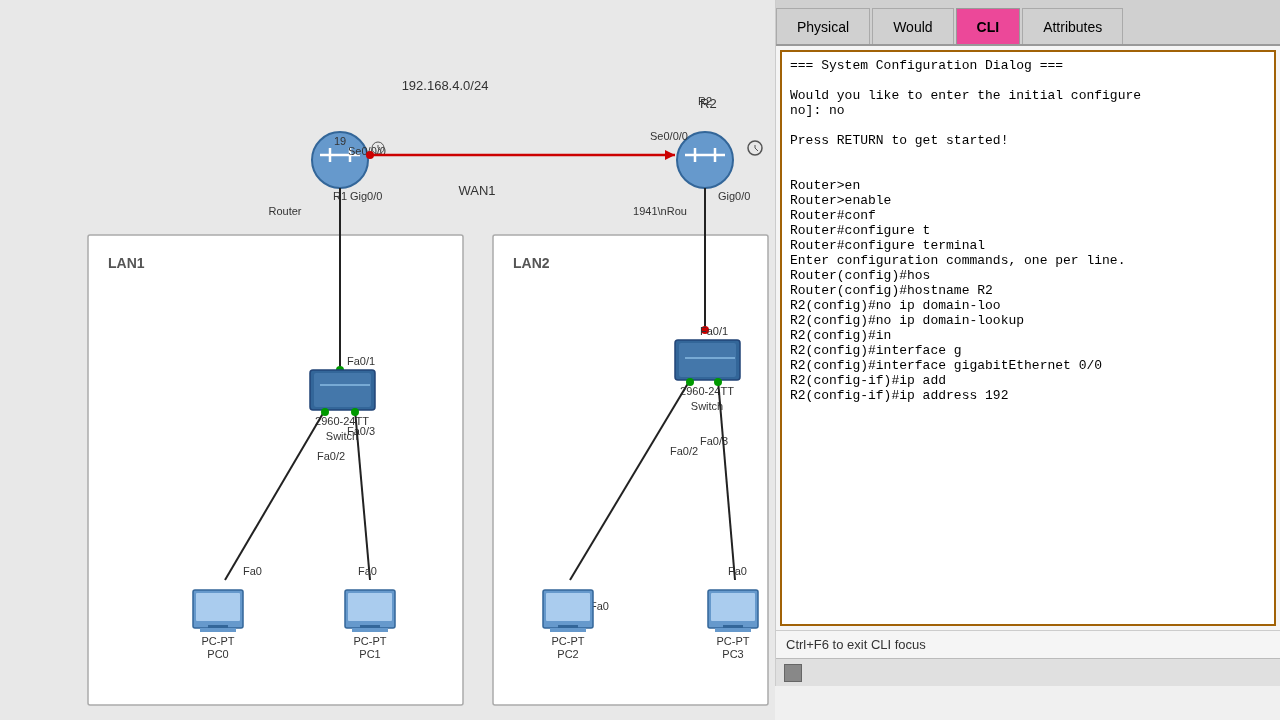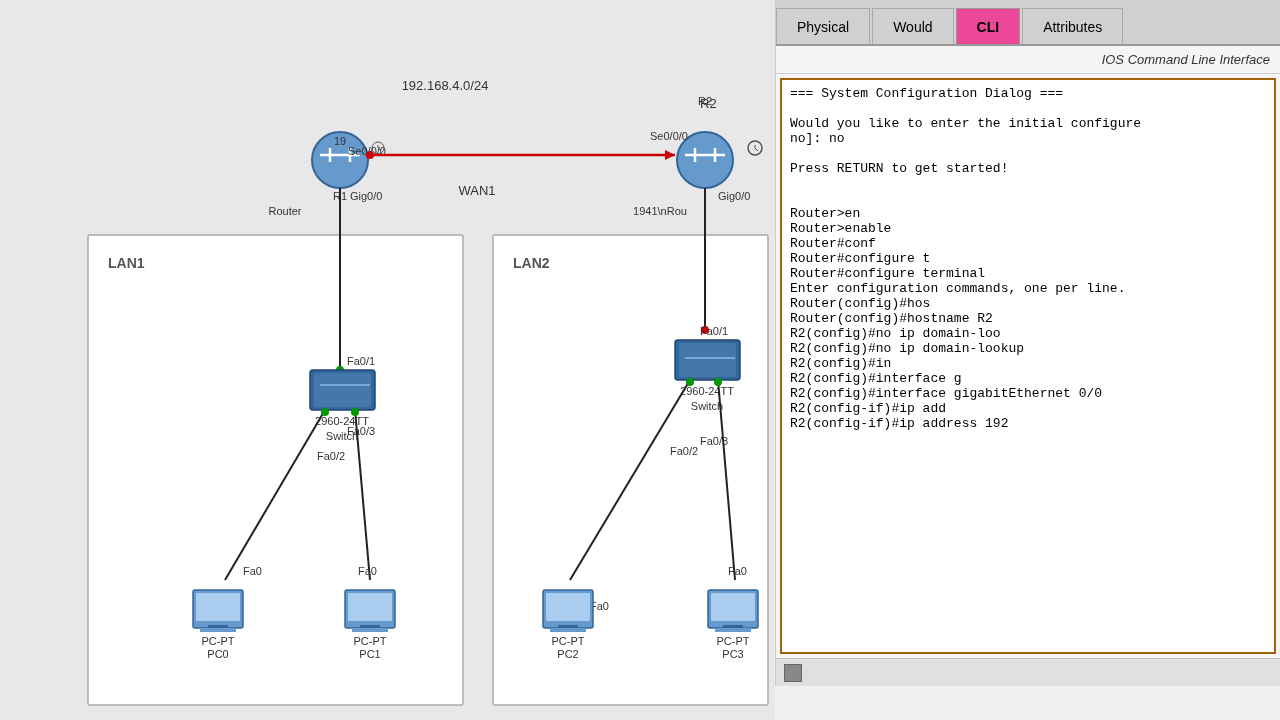--- a/index.html
+++ b/index.html
@@ -244,21 +244,20 @@
 
 <div id="config-panel">
 
   <div id="tabs">
     <div class="tab">Physical</div>
     <div class="tab">Would</div>
     <div class="tab active">CLI</div>
     <div class="tab">Attributes</div>
   </div>
 
-  <div id="cli-header">IOS Command Line Interface</div>
 
   <div id="cli-terminal">=== System Configuration Dialog ===
 
 Would you like to enter the initial configure
 no]: no
 
 Press RETURN to get started!
 
 
 Router&gt;en
@@ -270,17 +269,18 @@
 Router(config)#hos
 Router(config)#hostname R2
 R2(config)#no ip domain-loo
 R2(config)#no ip domain-lookup
 R2(config)#in
 R2(config)#interface g
 R2(config)#interface gigabitEthernet 0/0
 R2(config-if)#ip add
 R2(config-if)#ip address 192</div>
 
+  <div id="cli-footer">Ctrl+F6 to exit CLI focus</div>
 
   <div style="height:28px; background:#e0e0e0; border-top:1px solid #bbb; display:flex; align-items:center; padding:0 8px;">
     <div style="width:18px;height:18px;background:#888;border:1px solid #666;cursor:pointer;"></div>
   </div>
 </div>
 
 </body></html>

